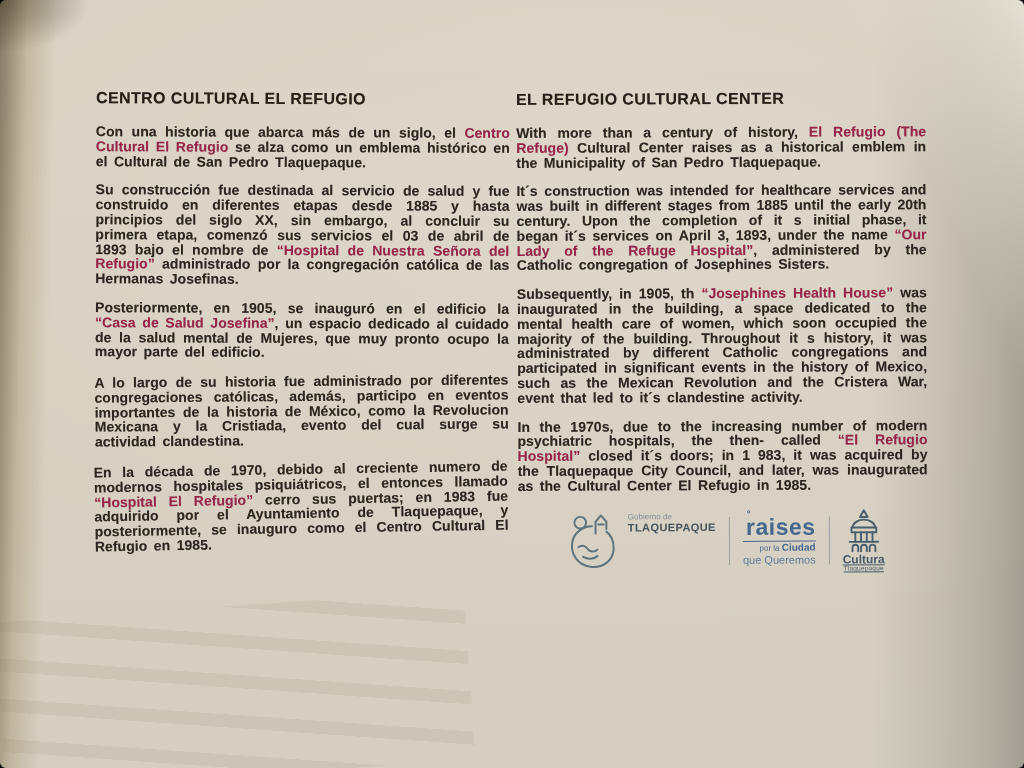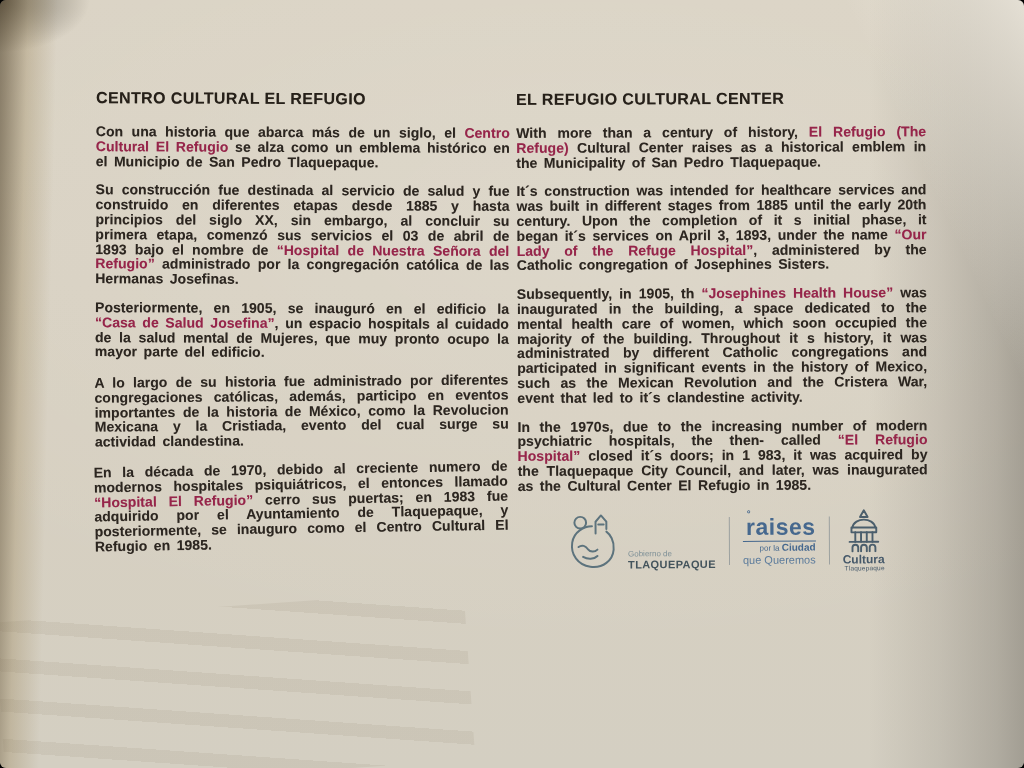--- a/index.html
+++ b/index.html
@@ -36,46 +36,46 @@
     margin:0 0 14px;word-spacing:2.5px;letter-spacing:.05px;
     color:#2c2620;text-shadow:.2px .2px .6px rgba(44,38,32,.30);
   }
   .para:last-child{margin-bottom:0;}
   .hl{color:#96254a;text-shadow:.2px .2px .6px rgba(150,37,74,.3);}
   .tilt-a{transform:rotate(-0.7deg);}
   .tilt-b{transform:rotate(-1.2deg);}
   
   .logos{display:flex;align-items:center;gap:13px;margin-top:16px;padding-left:48px;}
   .vdiv{width:1px;height:48px;background:rgba(110,122,132,.55);}
-  .logo-gob{display:flex;align-items:flex-end;gap:8px;color:#5b7079;}
+  .logo-gob{display:flex;align-items:flex-start;gap:8px;color:#5b7079;}
   .gob-small{font-size:8px;color:#7d8f96;}
   .gob-big{font-size:11px;font-weight:700;letter-spacing:.4px;color:#44545c;}
   .logo-unidos{color:#46688e;text-align:right;line-height:1;}
   .unidos-word{font-size:23px;font-weight:800;letter-spacing:.5px;position:relative;display:inline-block;}
   .unidos-word .swirl{position:absolute;top:-6px;left:1px;font-size:12px;font-weight:800;}
   .unidos-tag{border-top:1.5px solid #46688e;margin-top:2px;padding-top:1px;font-size:8px;}
   .unidos-tag b{font-size:10px;}
   .unidos-tag2{font-size:11px;margin-top:2px;color:#5d7c9c;}
-  .logo-cultura{text-align:right;color:#46596a;line-height:1.05;}
+  .logo-cultura{text-align:center;color:#46596a;line-height:1.05;text-decoration:underline;}
   .cult-name{font-size:12px;font-weight:700;margin-top:1px;}
   .cult-sub{font-size:6.5px;letter-spacing:.2px;}
   svg{display:block;}
 </style>
 </head>
 <body>
 
 <div class="photo">
   <div class="left-edge"></div>
   <div class="stripes"></div>
 
   <div class="col col-left">
     <h2 class="title">CENTRO CULTURAL EL REFUGIO</h2>
-    <p class="para"><span>Con una historia que abarca más de un siglo, el </span><span class="hl">Centro Cultural El Refugio</span><span> se alza como un emblema histórico en el Municipio de San Pedro Tlaquepaque.</span></p>
+    <p class="para"><span>Con una historia que abarca más de un siglo, el </span><span class="hl">Centro Cultural El Refugio</span><span> se alza como un emblema histórico en el Cultural de San Pedro Tlaquepaque.</span></p>
     <p class="para"><span>Su construcción fue destinada al servicio de salud y fue construido en diferentes etapas desde 1885 y hasta principios del siglo XX, sin embargo, al concluir su primera etapa, comenzó sus servicios el 03 de abril de 1893 bajo el nombre de </span><span class="hl">“Hospital de Nuestra Señora del Refugio”</span><span> administrado por la congregación católica de las Hermanas Josefinas.</span></p>
-    <p class="para"><span>Posteriormente, en 1905, se inauguró en el edificio la </span><span class="hl">“Casa de Salud Josefina”</span><span>, un espacio hospitals al cuidado de la salud mental de Mujeres, que muy pronto ocupo la mayor parte del edificio.</span></p>
+    <p class="para"><span>Posteriormente, en 1905, se inauguró en el edificio la </span><span class="hl">“Casa de Salud Josefina”</span><span>, un espacio dedicado al cuidado de la salud mental de Mujeres, que muy pronto ocupo la mayor parte del edificio.</span></p>
     <p class="para tilt-a"><span>A lo largo de su historia fue administrado por diferentes congregaciones católicas, además, participo en eventos importantes de la historia de México, como la Revolucion Mexicana y la Cristiada, evento del cual surge su actividad clandestina.</span></p>
     <p class="para tilt-b"><span>En la década de 1970, debido al creciente numero de modernos hospitales psiquiátricos, el entonces llamado </span><span class="hl">“Hospital El Refugio”</span><span> cerro sus puertas; en 1983 fue adquirido por el Ayuntamiento de Tlaquepaque, y posteriormente, se inauguro como el Centro Cultural El Refugio en 1985.</span></p>
   </div>
 
   <div class="col col-right">
     <h2 class="title">EL REFUGIO CULTURAL CENTER</h2>
     <p class="para"><span>With more than a century of history, </span><span class="hl">El Refugio (The Refuge)</span><span> Cultural Center raises as a historical emblem in the Municipality of San Pedro Tlaquepaque.</span></p>
     <p class="para"><span>It´s construction was intended for healthcare services and was built in different stages from 1885 until the early 20th century. Upon the completion of it s initial phase, it began it´s services on April 3, 1893, under the name </span><span class="hl">“Our Lady of the Refuge Hospital”</span><span>, administered by the Catholic congregation of Josephines Sisters.</span></p>
     <p class="para"><span>Subsequently, in 1905, th </span><span class="hl">“Josephines Health House”</span><span> was inaugurated in the building, a space dedicated to the mental health care of women, which soon occupied the majority of the building. Throughout it s history, it was administrated by different Catholic congregations and participated in significant events in the history of Mexico, such as the Mexican Revolution and the Cristera War, event that led to it´s clandestine activity.</span></p>
     <p class="para"><span>In the 1970s, due to the increasing number of modern psychiatric hospitals, the then- called </span><span class="hl">“El Refugio Hospital”</span><span> closed it´s doors; in 1 983, it was acquired by the Tlaquepaque City Council, and later, was inaugurated as the Cultural Center El Refugio in 1985.</span></p>

